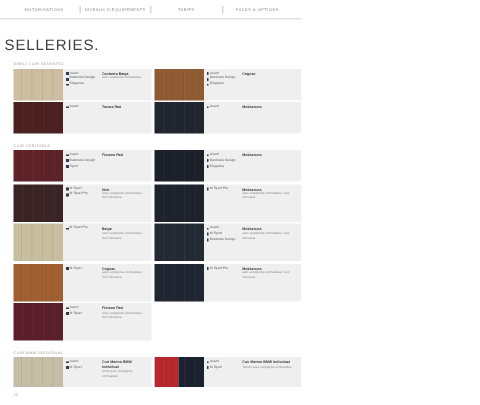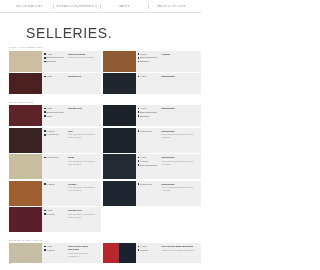--- a/index.html
+++ b/index.html
@@ -28,22 +28,22 @@
     position: relative;
     white-space: nowrap;
     overflow: hidden;
   }
   .nav-sep {
     width: 0.5px; height: 5px; background: #d8d8d8; flex: 0 0 auto;
   }
 
   
   .title {
-    margin: 12px 0 0 26px;
-    font-size: 14px;
+    margin: 12px 0 0 3px;
+    font-size: 10px;
     letter-spacing: 0.6px;
     color: #3f3f3f;
     font-weight: 300;
   }
 
   
   .section { margin-top: 5px; }
   .section-label {
     margin-left: 9px;
     font-size: 2.5px;

